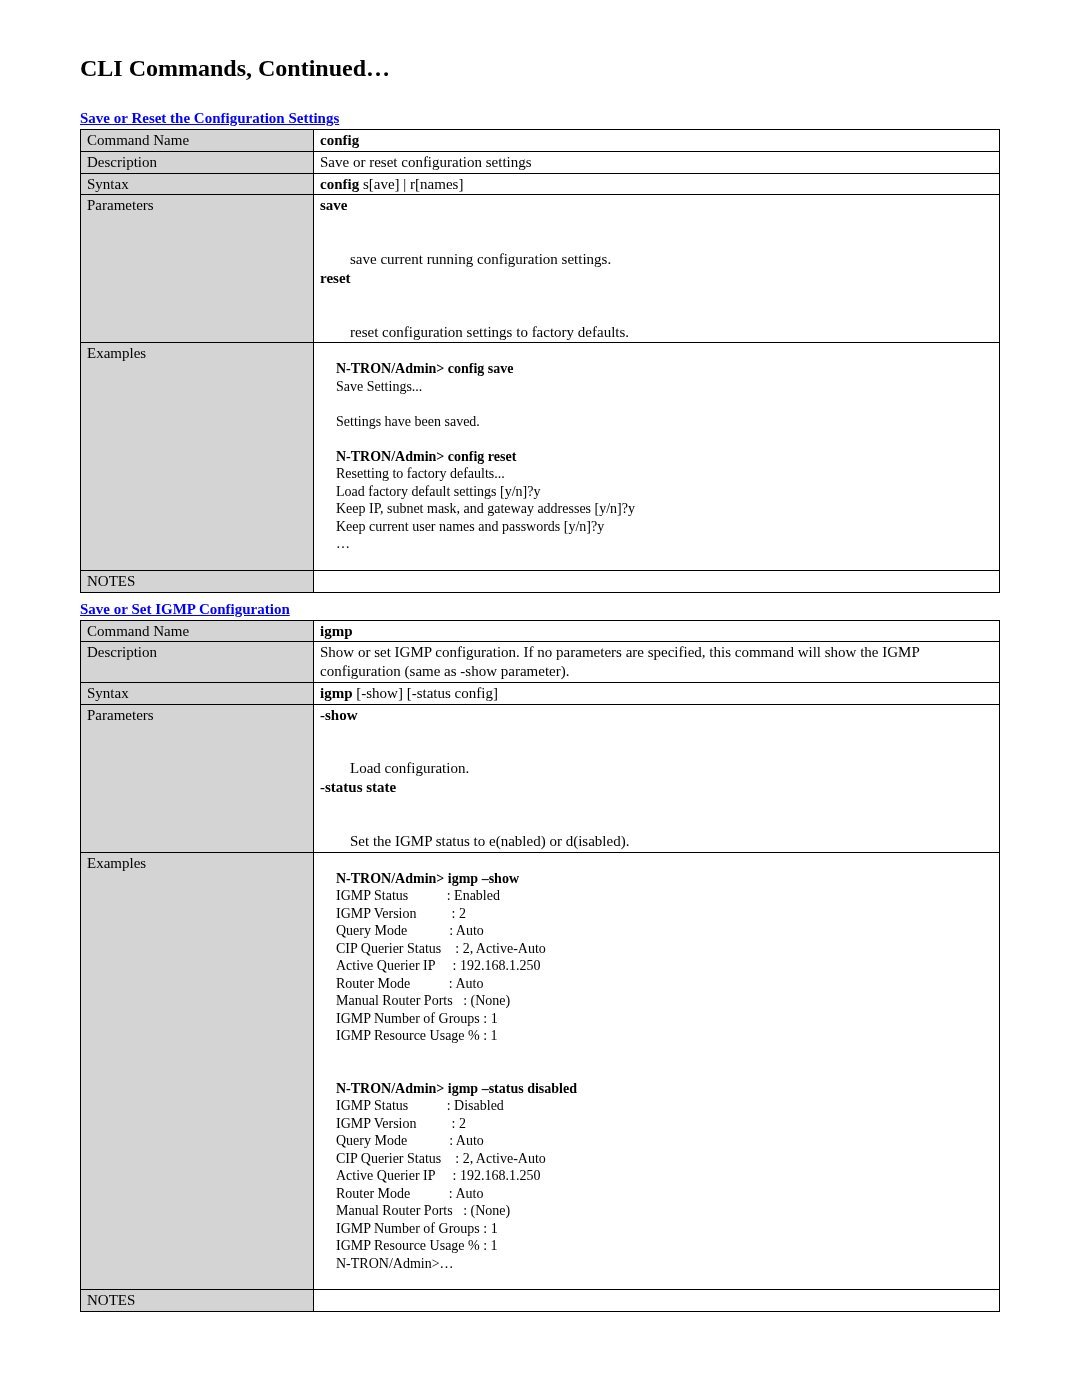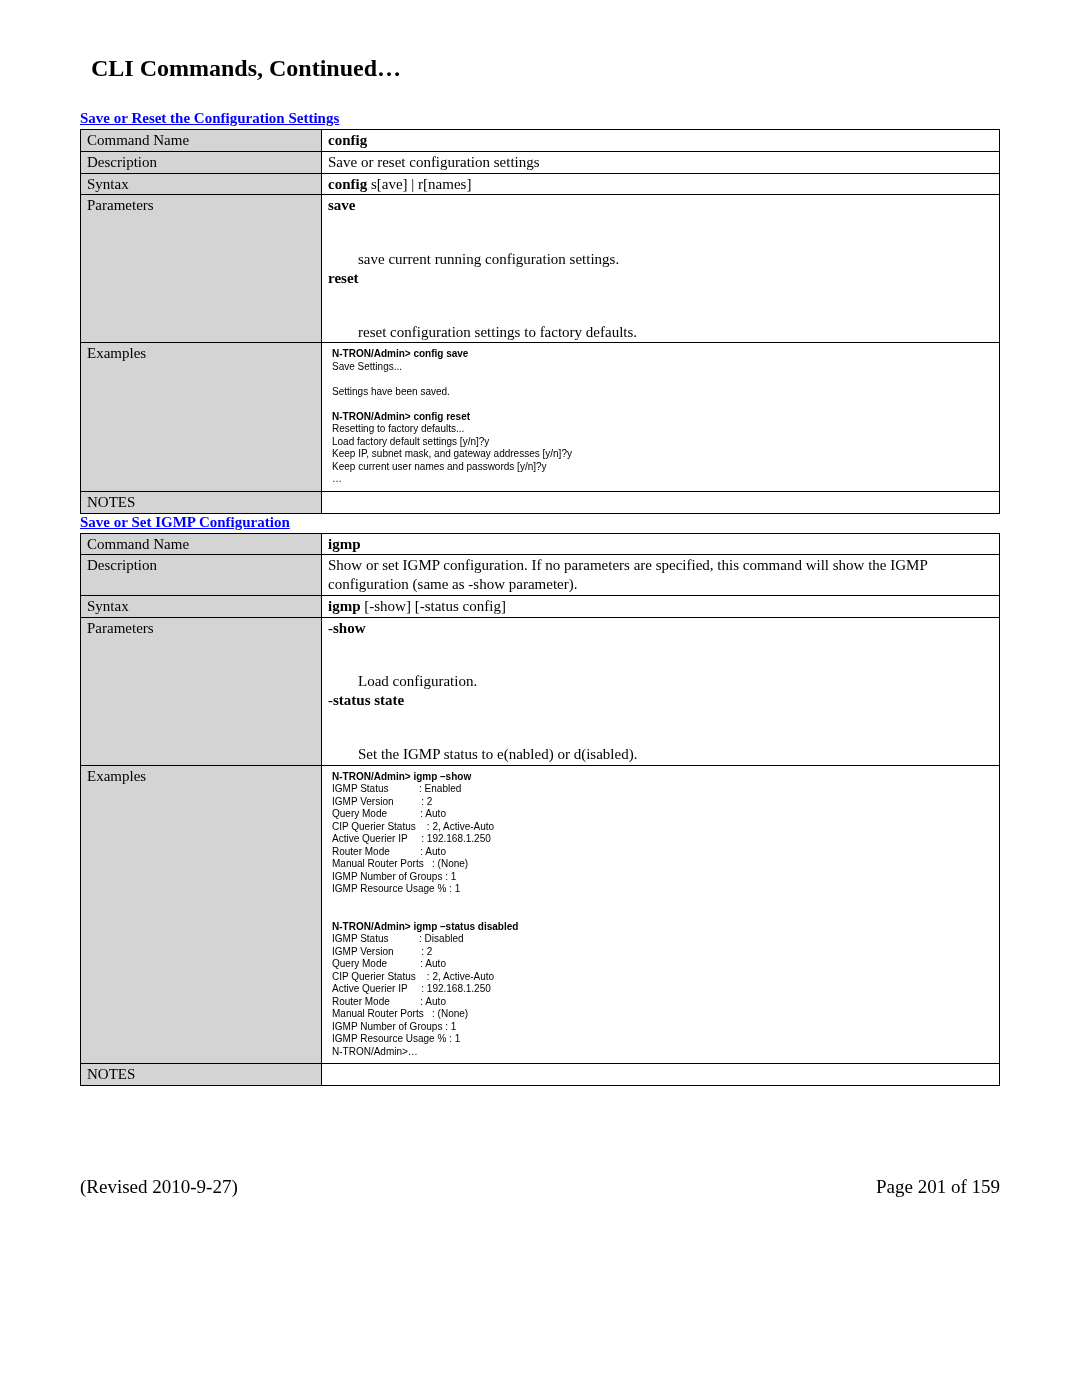--- a/index.html
+++ b/index.html
@@ -8,52 +8,52 @@
     color: #000;
     background: #fff;
     margin: 0;
     padding: 55px 80px 40px 80px;
     width: 1080px;
     box-sizing: border-box;
   }
   h1 {
     font-size: 24px;
     font-weight: bold;
-    margin: 0 0 28px 11px;
+    margin: 0 0 28px 0;
   }
   .section-title {
     color: #0000ff;
     font-weight: bold;
     text-decoration: underline;
     margin-bottom: 2px;
-    margin-top: 0;
+    margin-top: 8px;
   }
   table.cmd {
     width: 100%;
     border-collapse: collapse;
     border: 1px solid #000;
     table-layout: fixed;
   }
   table.cmd td {
     border: 1px solid #000;
-    padding: 1px 14px 1px 6px;
+    padding: 1px 6px 1px 6px;
     vertical-align: top;
     line-height: 1.25;
   }
   table.cmd td.label {
     background: #d4d4d4;
     width: 220px;
   }
   .bold { font-weight: bold; }
   .indent { padding-left: 30px; display: block; margin-top: 35px; }
   .mono, pre.mono {
-    font-family: Liberation Sans, sans-serif;
-    font-size: 10px;
+    font-family: Liberation Serif, serif;
+    font-size: 14px;
     white-space: pre;
-    margin: 4px;
+    margin: 16px;
   }
   .footer {
     display: flex;
     justify-content: space-between;
     font-size: 19px;
     margin-top: 90px;
   }
 </style>
 </head>
 <body>

